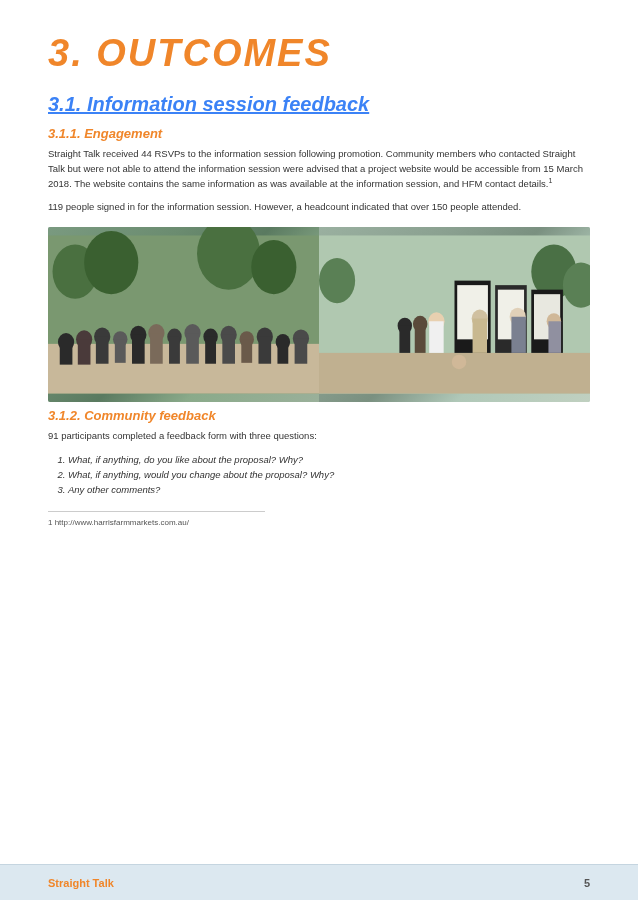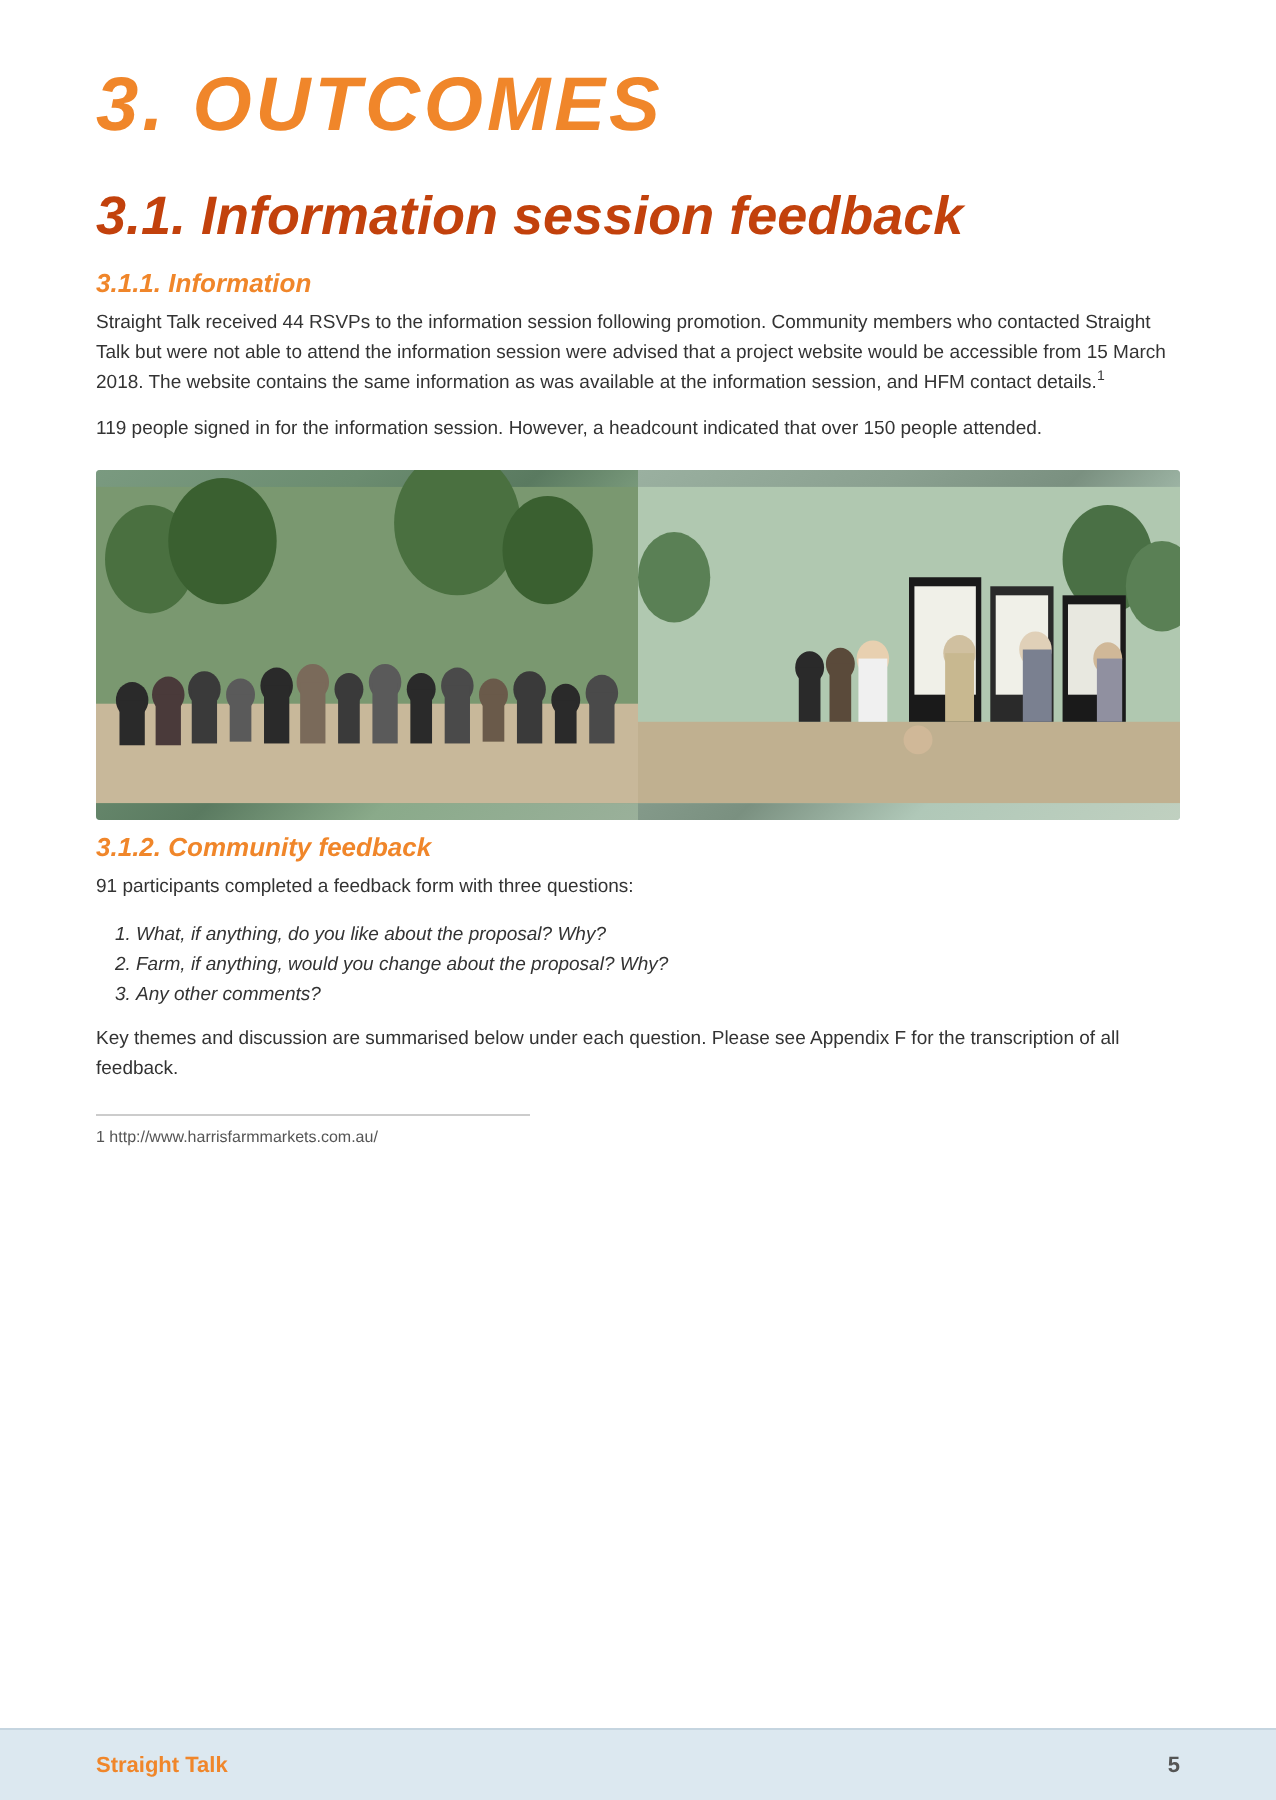--- a/index.html
+++ b/index.html
@@ -31,25 +31,26 @@
     .main-heading {
       font-size: 38px;
       font-weight: 900;
       color: #f0862a;
       letter-spacing: 2px;
       margin-bottom: 18px;
       font-style: italic;
     }
 
     .section-heading {
-      font-size: 27px;
+      font-size: 20px;
       font-weight: 700;
-      color: #c2410c;
+      color: #3b82f6;
       font-style: italic;
       margin-bottom: 10px;
+      text-decoration: underline;
     }
 
     .subsection-heading {
       font-size: 13px;
       font-weight: 700;
       color: #f0862a;
       font-style: italic;
       margin-bottom: 6px;
     }
 
@@ -161,21 +162,21 @@
 </head>
 <body>
 
 <div class="page">
   <div class="content">
 
     <h1 class="main-heading">3.  OUTCOMES</h1>
 
     <h2 class="section-heading">3.1.  Information session feedback</h2>
 
-    <h3 class="subsection-heading">3.1.1.    Information</h3>
+    <h3 class="subsection-heading">3.1.1.    Engagement</h3>
 
     <p class="body-text">
       <span>Straight Talk received 44 RSVPs to the information session following promotion. Community members who contacted Straight Talk but were not able to attend the information session were advised that a project website would be accessible from 15 March 2018. The website contains the same information as was available at the information session, and HFM contact details.</span><sup>1</sup>
     </p>
 
     <p class="body-text">119 people signed in for the information session. However, a headcount indicated that over 150 people attended.</p>
 
     <div class="image-container">
       <div class="image-left">
         <svg class="people-svg" viewBox="0 0 300 175" xmlns="http://www.w3.org/2000/svg">
@@ -255,25 +256,24 @@
       </div>
     </div>
 
 
     <h3 class="subsection-heading">3.1.2.    Community feedback</h3>
 
     <p class="body-text">91 participants completed a feedback form with three questions:</p>
 
     <ol class="ordered-list">
       <li>What, if anything, do you like about the proposal? Why?</li>
-      <li>Farm, if anything, would you change about the proposal? Why?</li>
+      <li>What, if anything, would you change about the proposal? Why?</li>
       <li>Any other comments?</li>
     </ol>
 
-    <p class="body-text">Key themes and discussion are summarised below under each question. Please see Appendix F for the transcription of all feedback.</p>
 
     <hr class="footnote-divider">
     <p class="footnote-text">1 http://www.harrisfarmmarkets.com.au/</p>
 
   </div>
 
   <div class="footer">
     <span class="footer-brand">Straight Talk</span>
     <span class="footer-page">5</span>
   </div>

